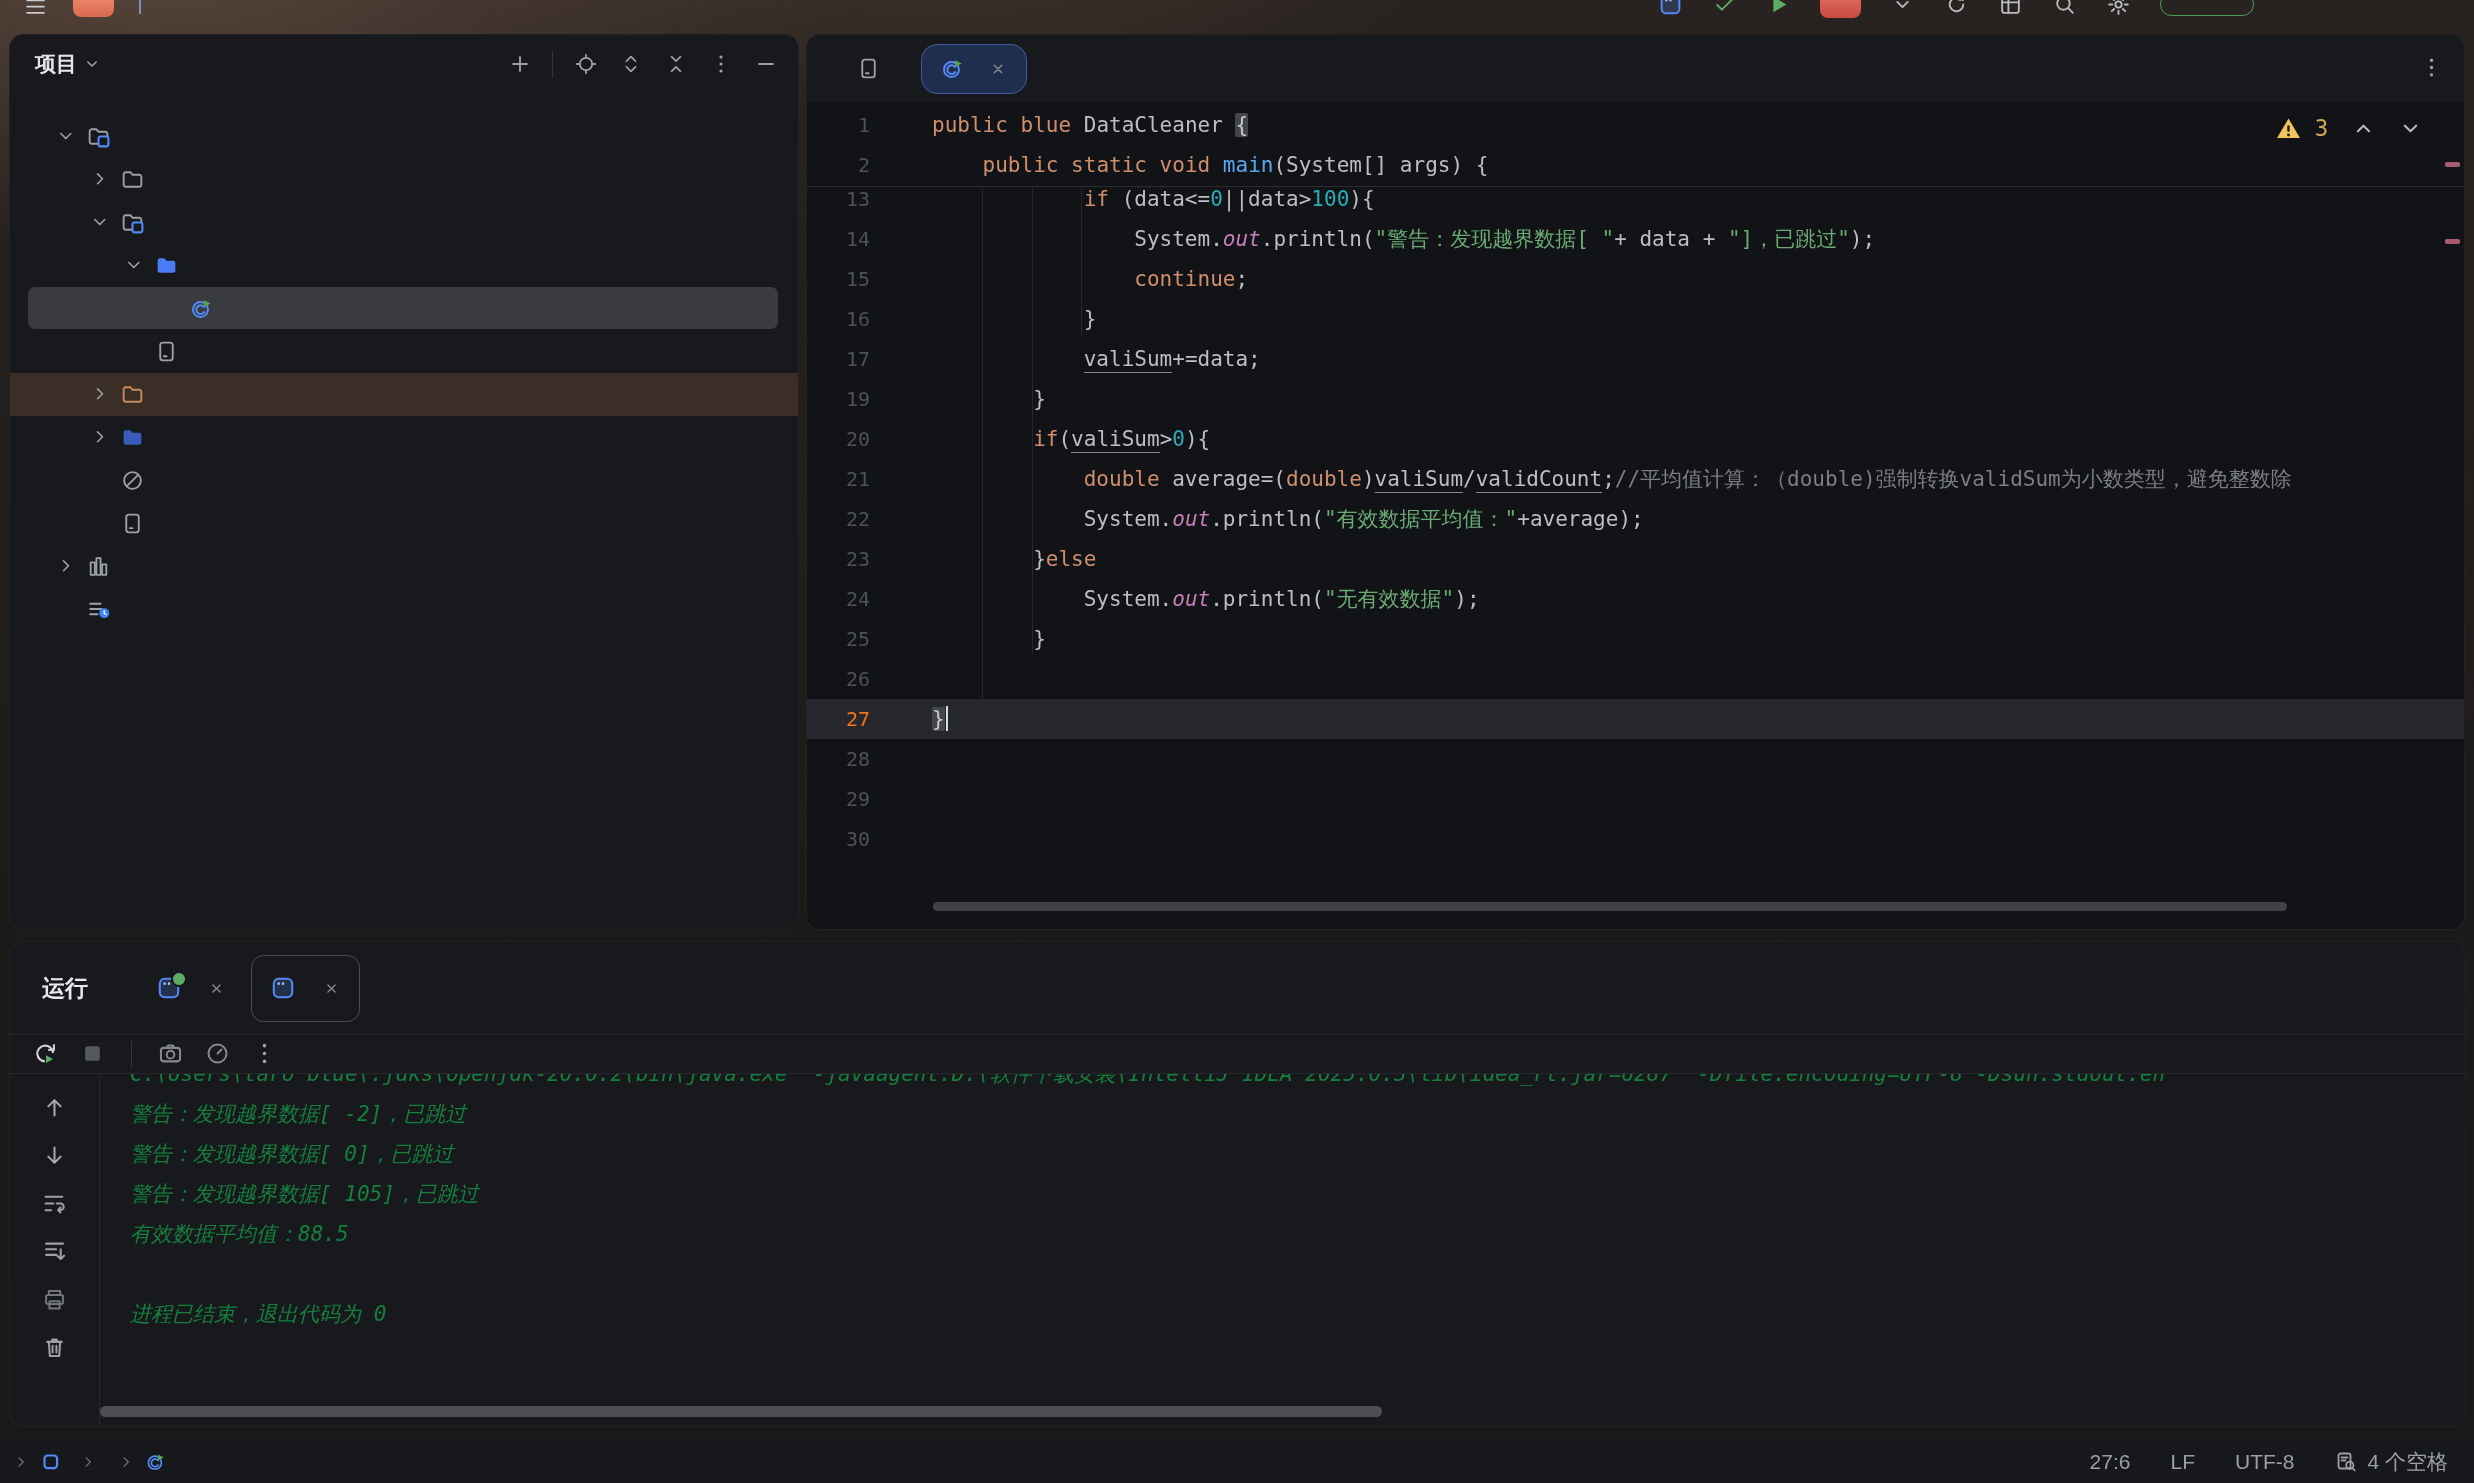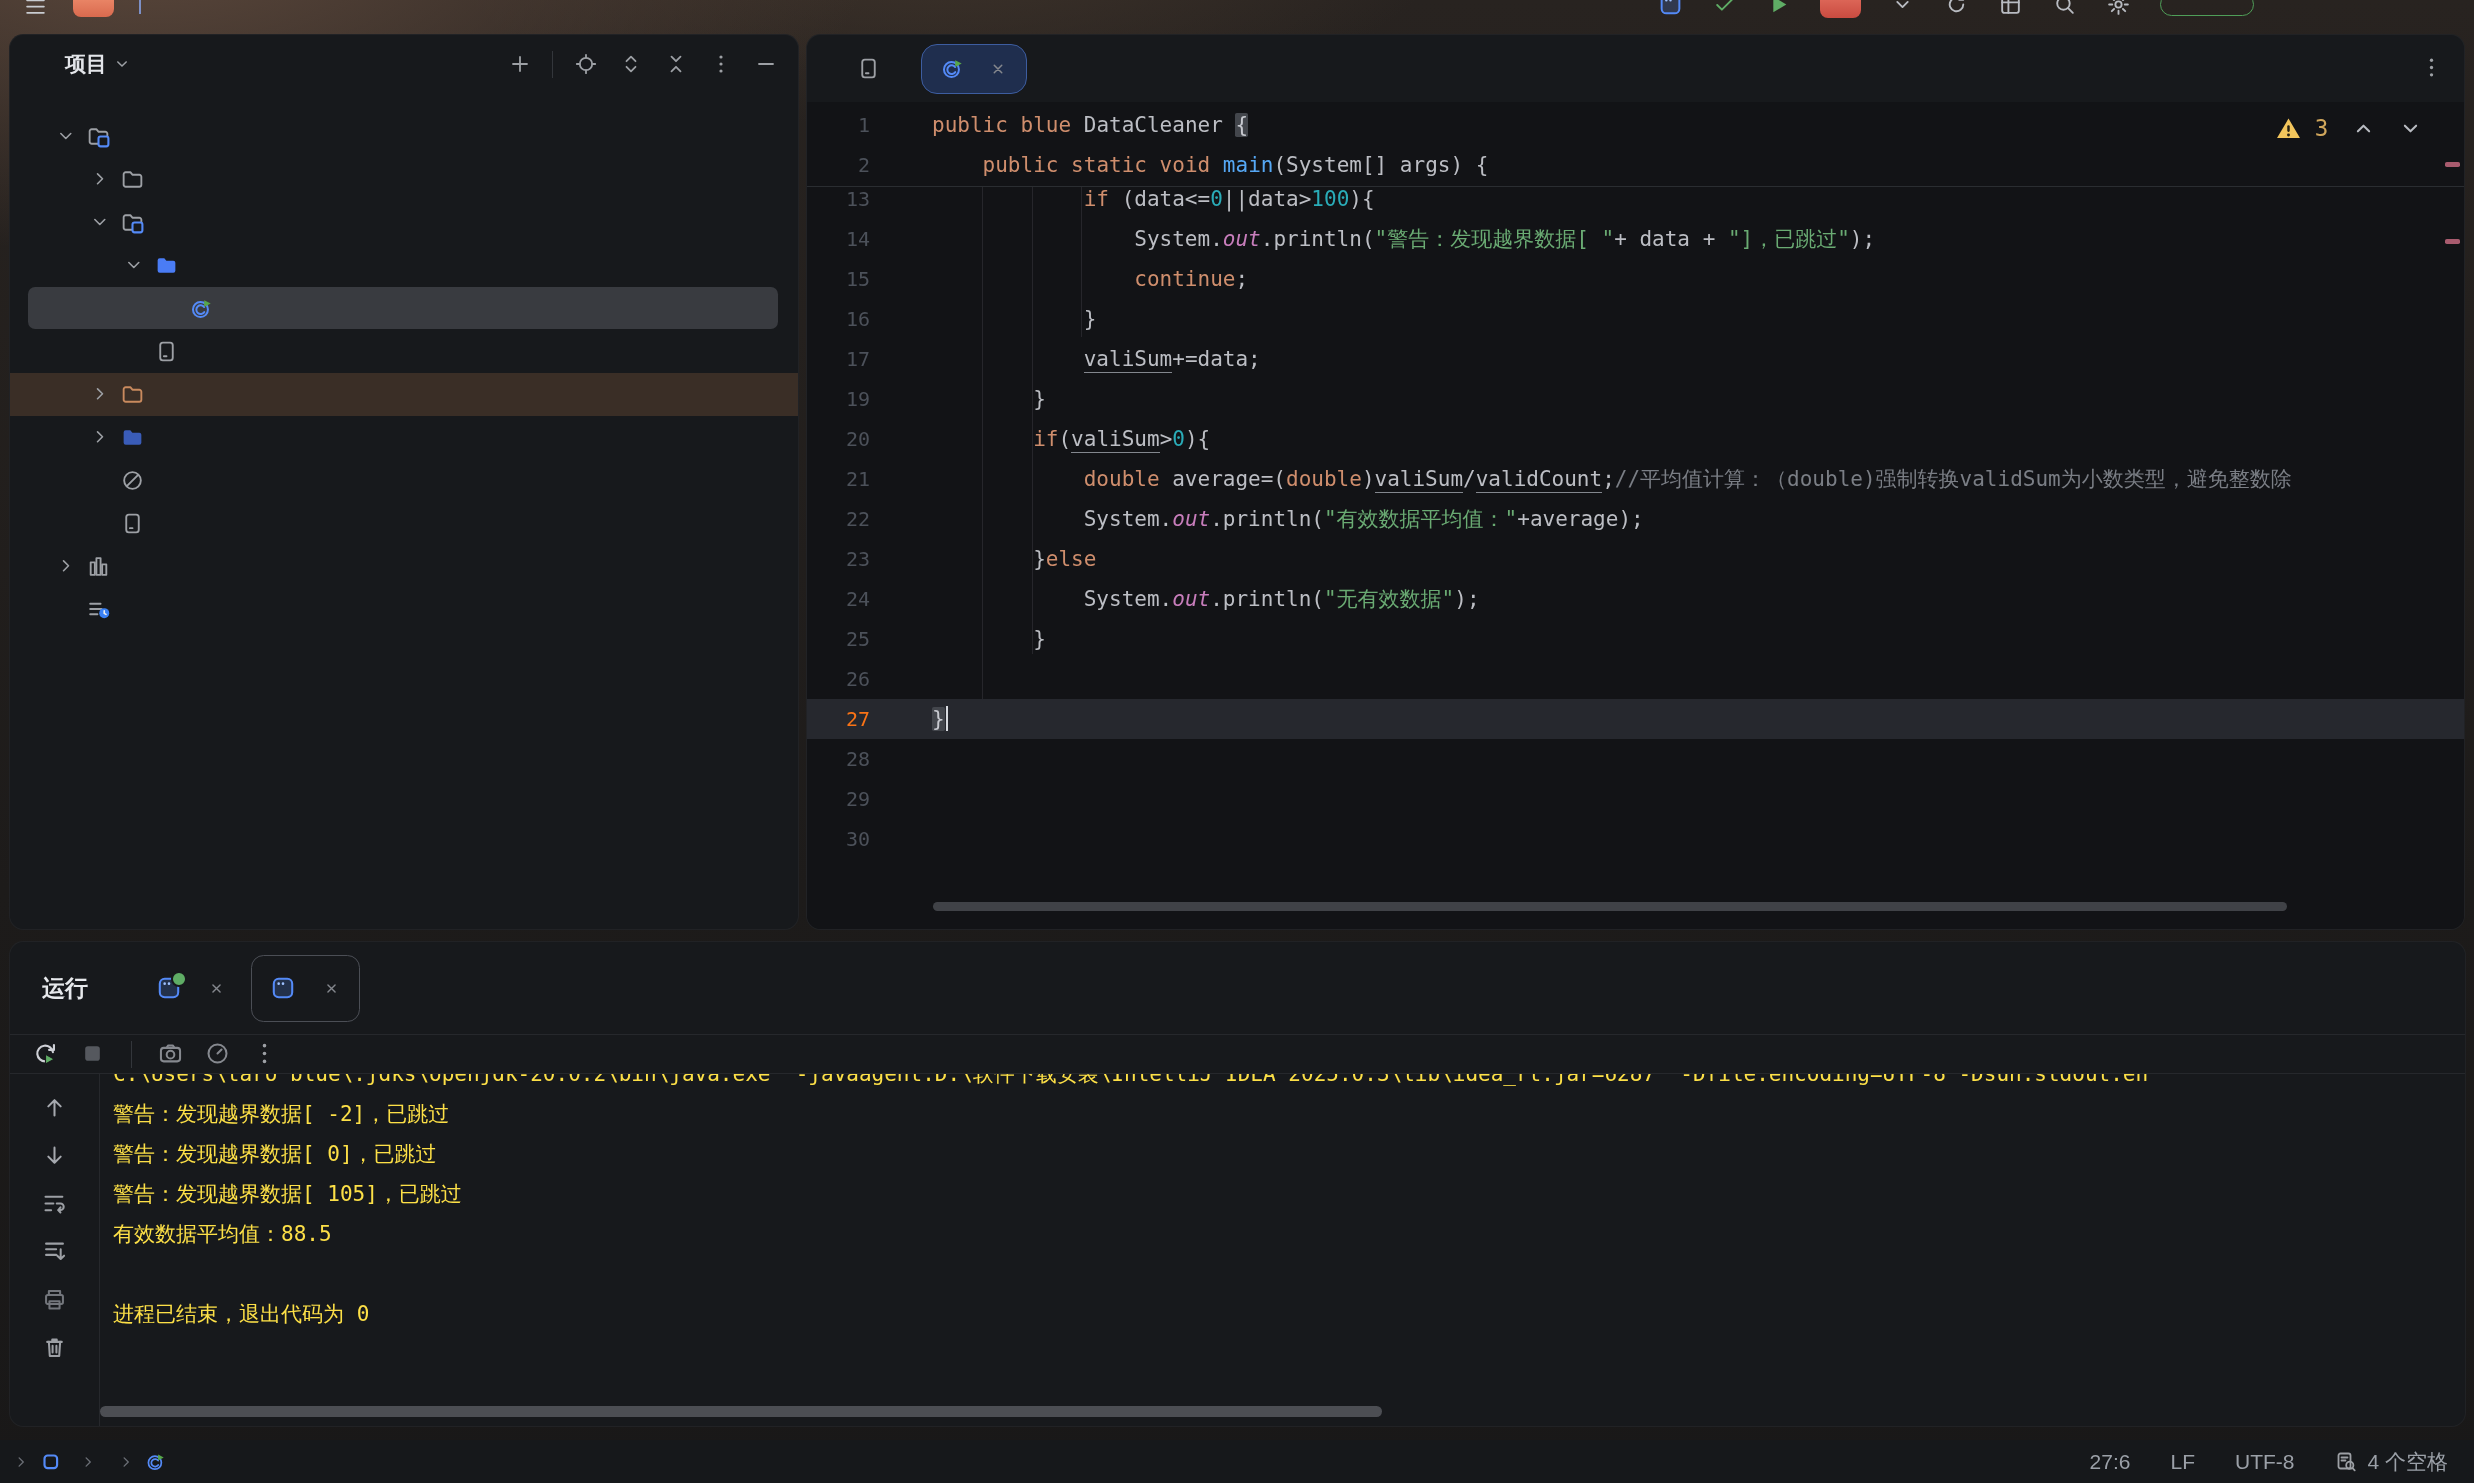--- a/index.html
+++ b/index.html
@@ -20,21 +20,21 @@
   .tb-right{position:absolute;right:221px;top:-9px;display:flex;gap:29px;align-items:center;}
   .logo{width:41px;height:25px;border-radius:8px;background:linear-gradient(#f République,#d96a4e);background:linear-gradient(#f09070,#d96a4e);}
   .caretline{width:1.8px;height:18px;background:#7d90c6;}
   .rec{width:41px;height:27px;border-radius:8px;background:linear-gradient(#e57262,#c94b40);}
   .pill{width:94px;height:23.4px;border:1.8px solid #4f9e58;border-radius:13.5px;box-sizing:border-box;}
   .tbtn{display:inline-flex;}
 
   
   .project{left:9px;top:34px;width:790px;height:896px;}
   .pj-header{height:58px;display:flex;align-items:center;padding:0 14.4px 0 25px;}
-  .pj-title{display:flex;align-items:center;gap:5.4px;font-size:21px;font-weight:normal;color:#e3e5e9;margin-left:30px;}
+  .pj-title{display:flex;align-items:center;gap:5.4px;font-size:21px;font-weight:normal;color:#e3e5e9;}
   .pj-title .ic{width:20px;height:20px;}
   .pj-actions{margin-left:auto;display:flex;align-items:center;gap:9px;}
   .abtn{width:36px;height:36px;display:flex;align-items:center;justify-content:center;border-radius:7.2px;}
   .abtn .ic{width:24px;height:24px;}
   .tree{padding-top:21.6px;font-size:21px;}
   .trow{position:relative;display:flex;align-items:center;height:43px;color:#ced0d6;}
   .trow>*{position:relative;z-index:1;}
   .trow.selected::before{content:"";position:absolute;left:18px;right:20px;top:0.9px;bottom:0.9px;background:#393b40;border-radius:7.2px;z-index:0;}
   .trow.hovered::before{content:"";position:absolute;left:0;right:0;top:0;bottom:0;background:#3a2e26;z-index:0;}
   .trow .chev{width:31px;height:21.6px;display:inline-flex;align-items:center;flex:none;}
@@ -82,21 +82,21 @@
   .rtab .ic{width:26px;height:26px;}
   .chipwrap{position:relative;display:inline-flex;}
   .rundot{position:absolute;top:-3.6px;right:-4.5px;width:11.7px;height:11.7px;border-radius:50%;background:#5fad65;border:2.7px solid #17191c;}
   .rtab .closeic{width:19px;height:19px;margin-left:1.8px;}
   .run-div{position:absolute;left:0;right:0;height:0.9px;background:#26282c;}
   .run-tools{position:absolute;left:0;top:93px;height:39px;display:flex;align-items:center;padding-left:21.6px;gap:20px;}
   .run-tools .ic{width:27px;height:27px;}
   .rail{position:absolute;left:0;top:132px;bottom:0;width:90px;border-right:0.9px solid #26282c;display:flex;flex-direction:column;align-items:center;padding-top:20px;gap:18px;box-sizing:border-box;}
   .rail .ic{width:27px;height:27px;}
   .console-clip{position:absolute;left:91px;top:132px;right:10.8px;bottom:10.8px;overflow:hidden;}
-  .console{font-family:"DejaVu Sans Mono","Liberation Mono",monospace;font-size:21px;line-height:40px;color:#fde047;white-space:pre;margin-top:-20px;padding-left:12px;}
+  .console{font-family:"DejaVu Sans Mono","Liberation Mono",monospace;font-size:21px;line-height:40px;color:#15803d;white-space:pre;margin-top:-20px;padding-left:29px;font-style:italic;}
   .console div{height:40px;}
   .chs{position:absolute;left:90px;top:464px;width:1282px;height:10.8px;background:#4c4e53;border-radius:5.4px;z-index:4;}
 
   
   .statusbar{position:absolute;left:0;top:1440px;width:2475px;height:43px;background:#16181b;display:flex;align-items:center;font-size:21px;color:#9ba0a8;}
   .sb-left{display:flex;align-items:center;gap:10px;padding-left:1.8px;}
   .bc-item{display:flex;align-items:center;gap:8px;white-space:nowrap;}
   .bc-item .ic{width:21.6px;height:21.6px;}
   .bc-chev{width:18px;height:18px;display:inline-flex;}
   .sb-right{margin-left:auto;display:flex;align-items:center;gap:40px;padding-right:27px;}

